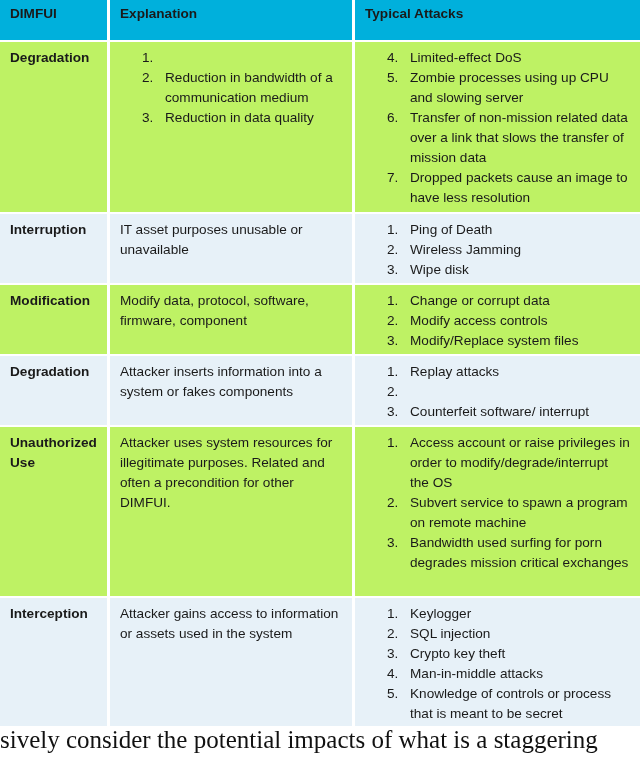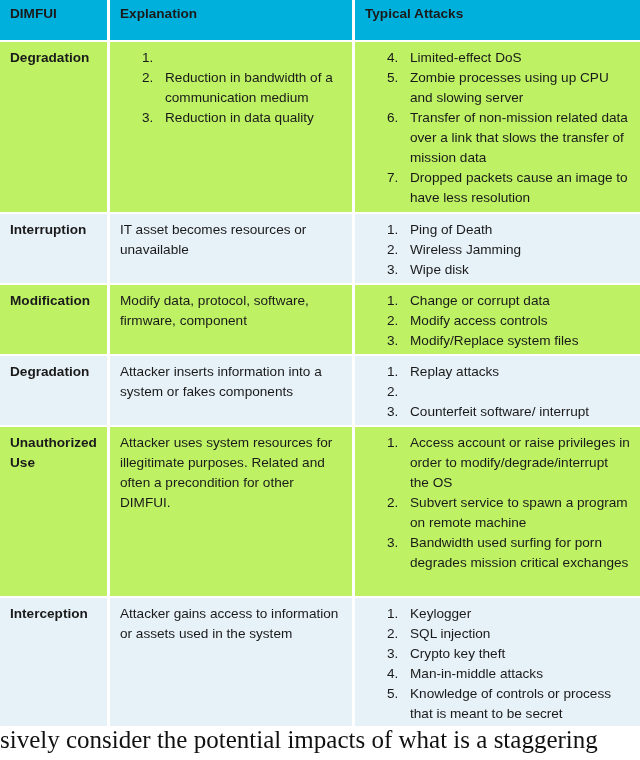--- a/index.html
+++ b/index.html
@@ -65,21 +65,21 @@
         <li>
             <span class="num">7.</span>
             <span>Dropped packets cause an image to have less resolution</span>
           </li>
       </ol>
     </div>
   </div>
 
   <div class="row light" style="height:71px;">
     <div class="cell c1">Interruption</div>
-    <div class="cell c2">IT asset becomes resources or unavailable</div>
+    <div class="cell c2">IT asset purposes unusable or unavailable</div>
     <div class="cell c3">
       <ol>
         <li>
             <span class="num">1.</span>
             <span>Ping of Death</span>
           </li>
         <li>
             <span class="num">2.</span>
             <span>Wireless Jamming</span>
           </li>

